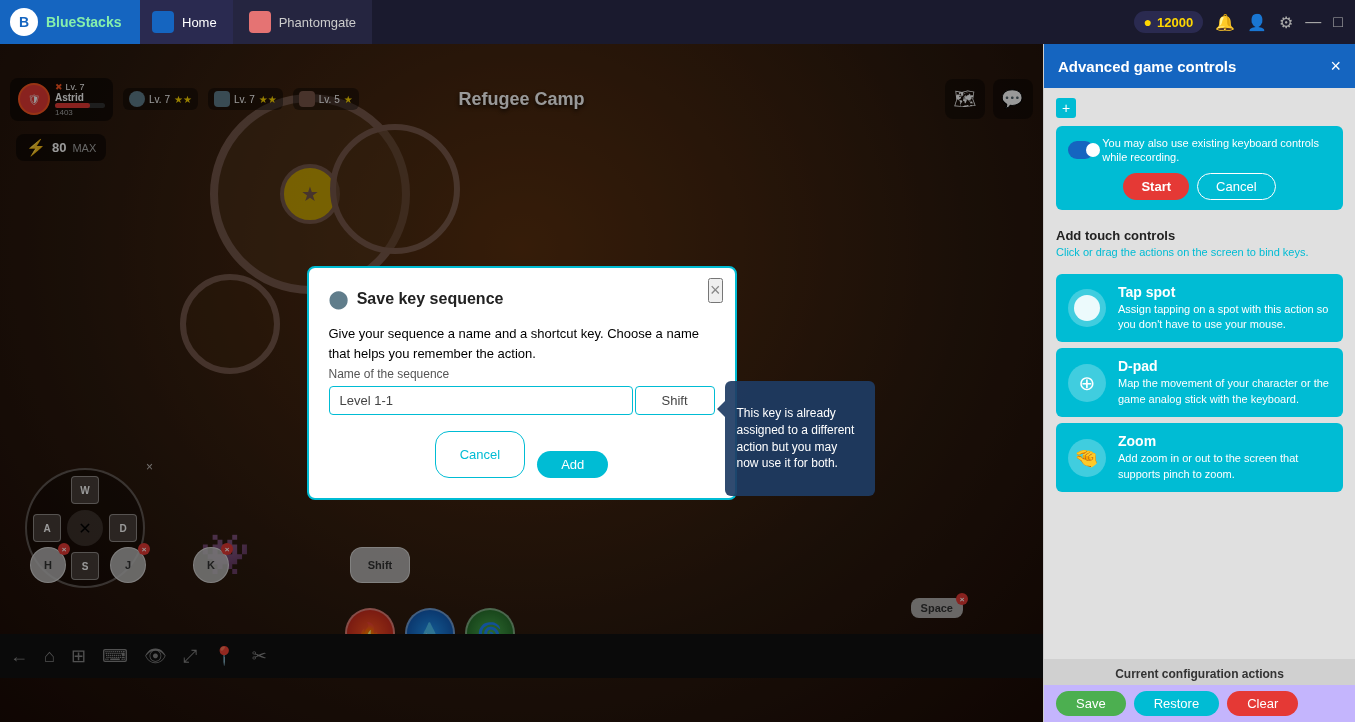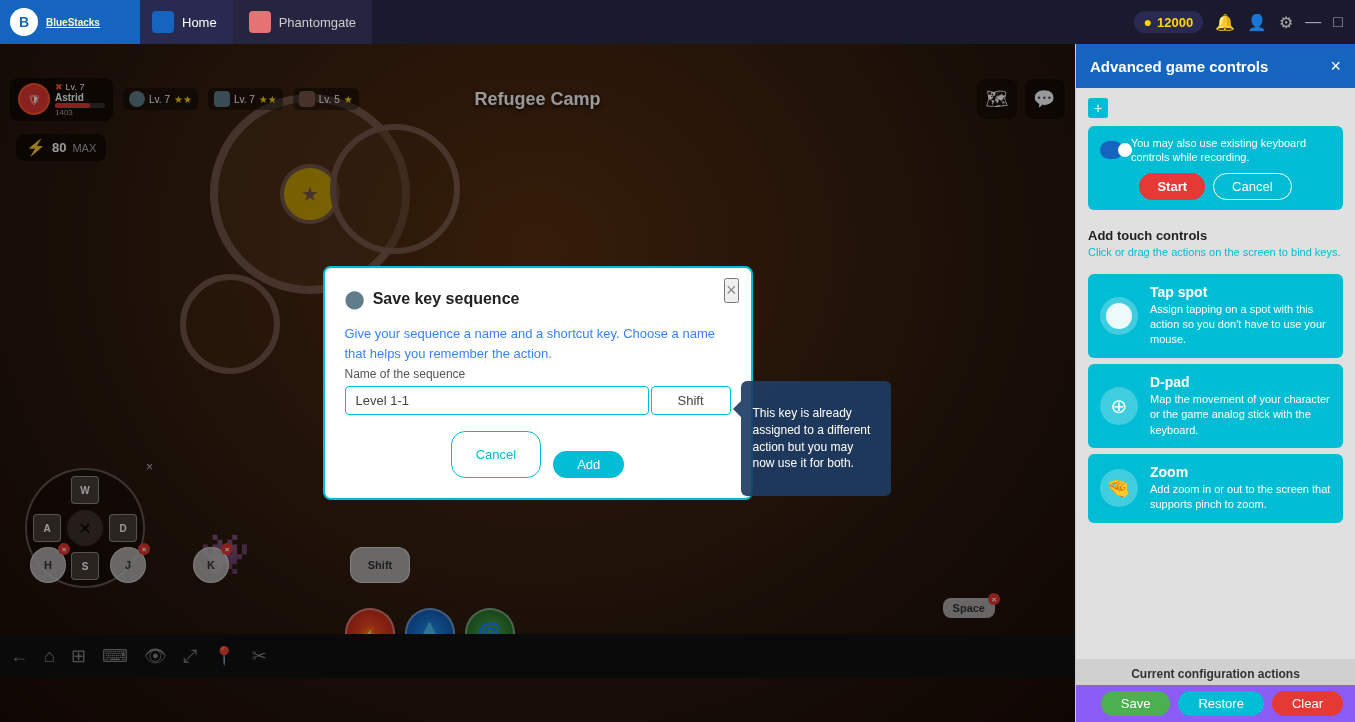--- a/index.html
+++ b/index.html
@@ -22,21 +22,21 @@
       padding: 0 10px;
       gap: 8px;
     }
     .app-logo-icon {
       width: 28px; height: 28px;
       background: #fff;
       border-radius: 50%;
       display: flex; align-items: center; justify-content: center;
       font-size: 14px; color: #1565c0; font-weight: bold;
     }
-    .app-logo-text { color: #fef9c3; font-size: 10px; font-weight: bold; text-decoration: underline; }
+    .app-logo-text { color: #86efac; font-size: 14px; font-weight: bold; }
     .tab {
       height: 44px;
       display: flex;
       align-items: center;
       padding: 0 16px;
       gap: 8px;
       cursor: pointer;
       color: #ccc;
       font-size: 13px;
       background: #252540;
@@ -53,21 +53,21 @@
     .coins-badge {
       display: flex; align-items: center; gap: 5px;
       background: #2a2a50; border-radius: 12px; padding: 3px 10px;
       color: #ffd700; font-size: 13px; font-weight: bold;
     }
     .coin-icon { color: #ffd700; font-size: 14px; }
     .icon-btn { color: #aaa; font-size: 16px; cursor: pointer; }
 
     
     .right-panel {
-      width: 280px;
+      width: 312px;
       background: #e0e0e0;
       display: flex;
       flex-direction: column;
       border-left: 1px solid #ccc;
       flex-shrink: 0;
     }
     .panel-header {
       height: 44px;
       background: #1565c0;
       display: flex;
@@ -130,21 +130,21 @@
     .card-content { flex: 1; }
     .card-title { color: #fff; font-size: 14px; font-weight: bold; margin-bottom: 2px; }
     .card-desc { color: #fff; font-size: 11px; line-height: 1.4; }
 
     .current-config {
       padding: 8px 12px 4px;
       font-size: 12px; font-weight: bold; color: #333; text-align: center;
       background: #d0d0d0;
     }
     .config-buttons {
-      display: flex; gap: 8px; padding: 6px 12px; background: #8b5cf6; justify-content: flex-end;
+      display: flex; gap: 8px; padding: 6px 12px; background: #c4b5fd; justify-content: flex-start;
     }
     .btn-save {
       background: #4caf50; color: #fff; border: none; border-radius: 14px;
       padding: 5px 20px; font-size: 13px; cursor: pointer;
     }
     .btn-restore {
       background: #00bcd4; color: #fff; border: none; border-radius: 14px;
       padding: 5px 20px; font-size: 13px; cursor: pointer;
     }
     .btn-clear {
@@ -315,21 +315,21 @@
     }
     .dialog-header {
       display: flex; align-items: center; gap: 8px; margin-bottom: 14px;
     }
     .dialog-icon { color: #607d8b; font-size: 18px; }
     .dialog-title { font-size: 16px; font-weight: bold; color: #222; }
     .dialog-close {
       position: absolute; top: 10px; right: 12px;
       color: #888; font-size: 18px; cursor: pointer;
     }
-    .dialog-body { font-size: 13px; color: #3b82f6; margin-bottom: 4px; line-height: 1.5; }
+    .dialog-body { font-size: 13px; color: #000000; margin-bottom: 4px; line-height: 1.5; }
 
     .dialog-label { font-size: 12px; color: #555; margin-bottom: 5px; }
     .dialog-inputs { display: flex; gap: 2px; margin-bottom: 16px; }
     .dialog-text-input {
       flex: 1; padding: 6px 10px;
       border: 1px solid #00bcd4; border-radius: 4px;
       font-size: 13px; color: #444;
     }
     .dialog-key-input {
       width: 80px; padding: 6px 10px;

